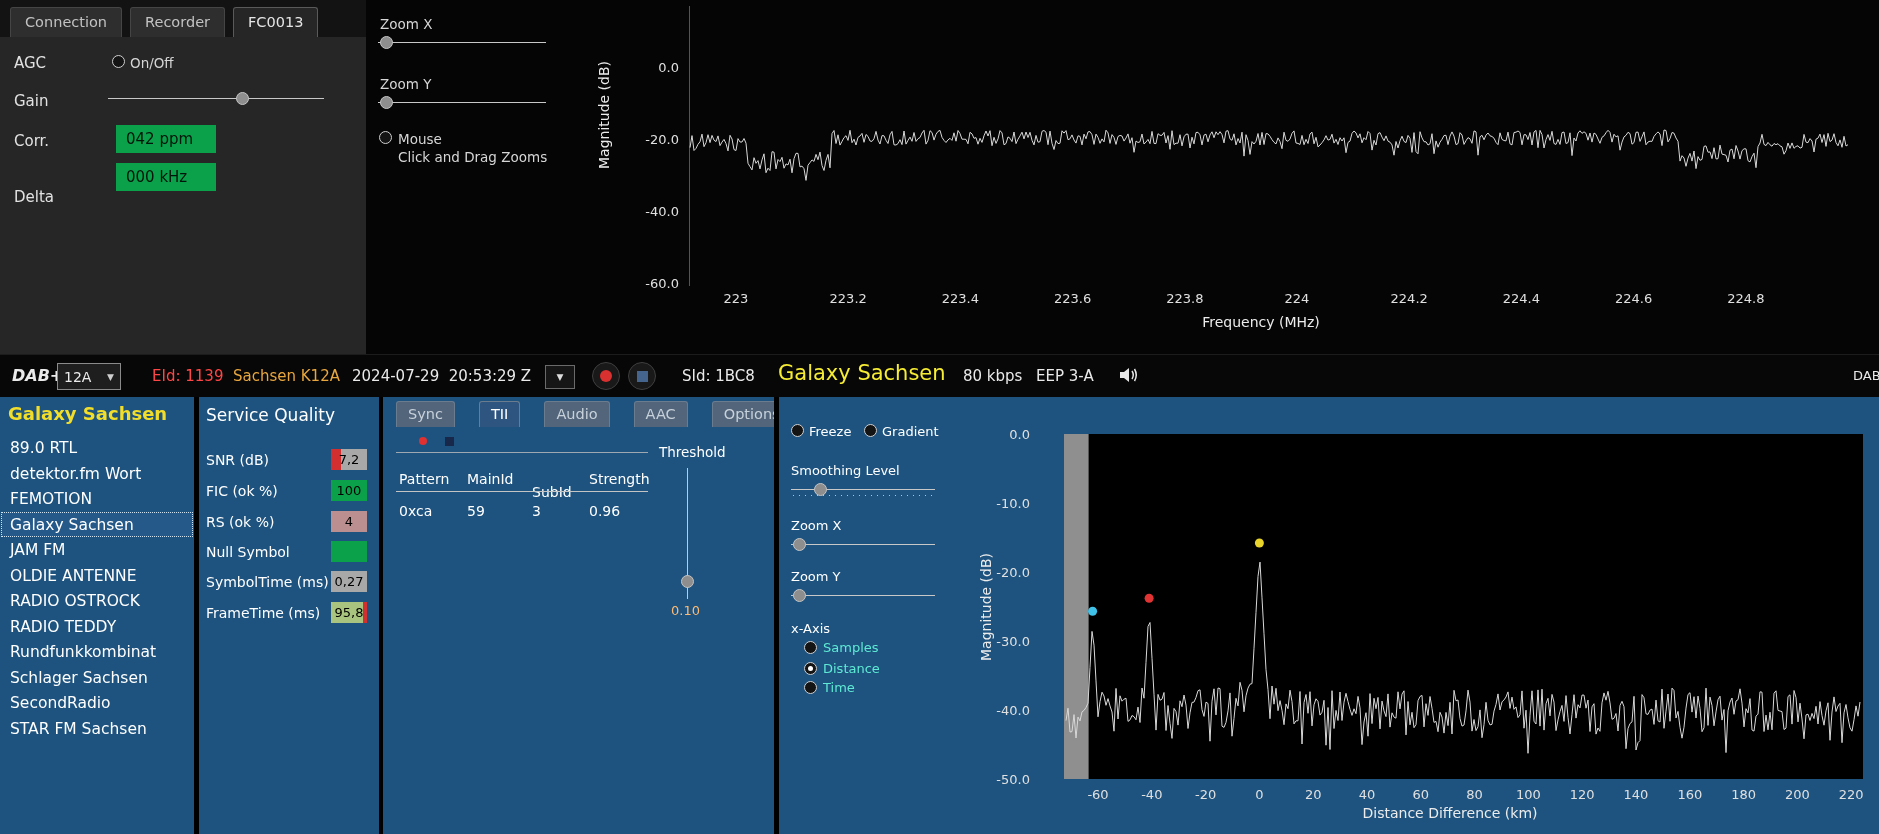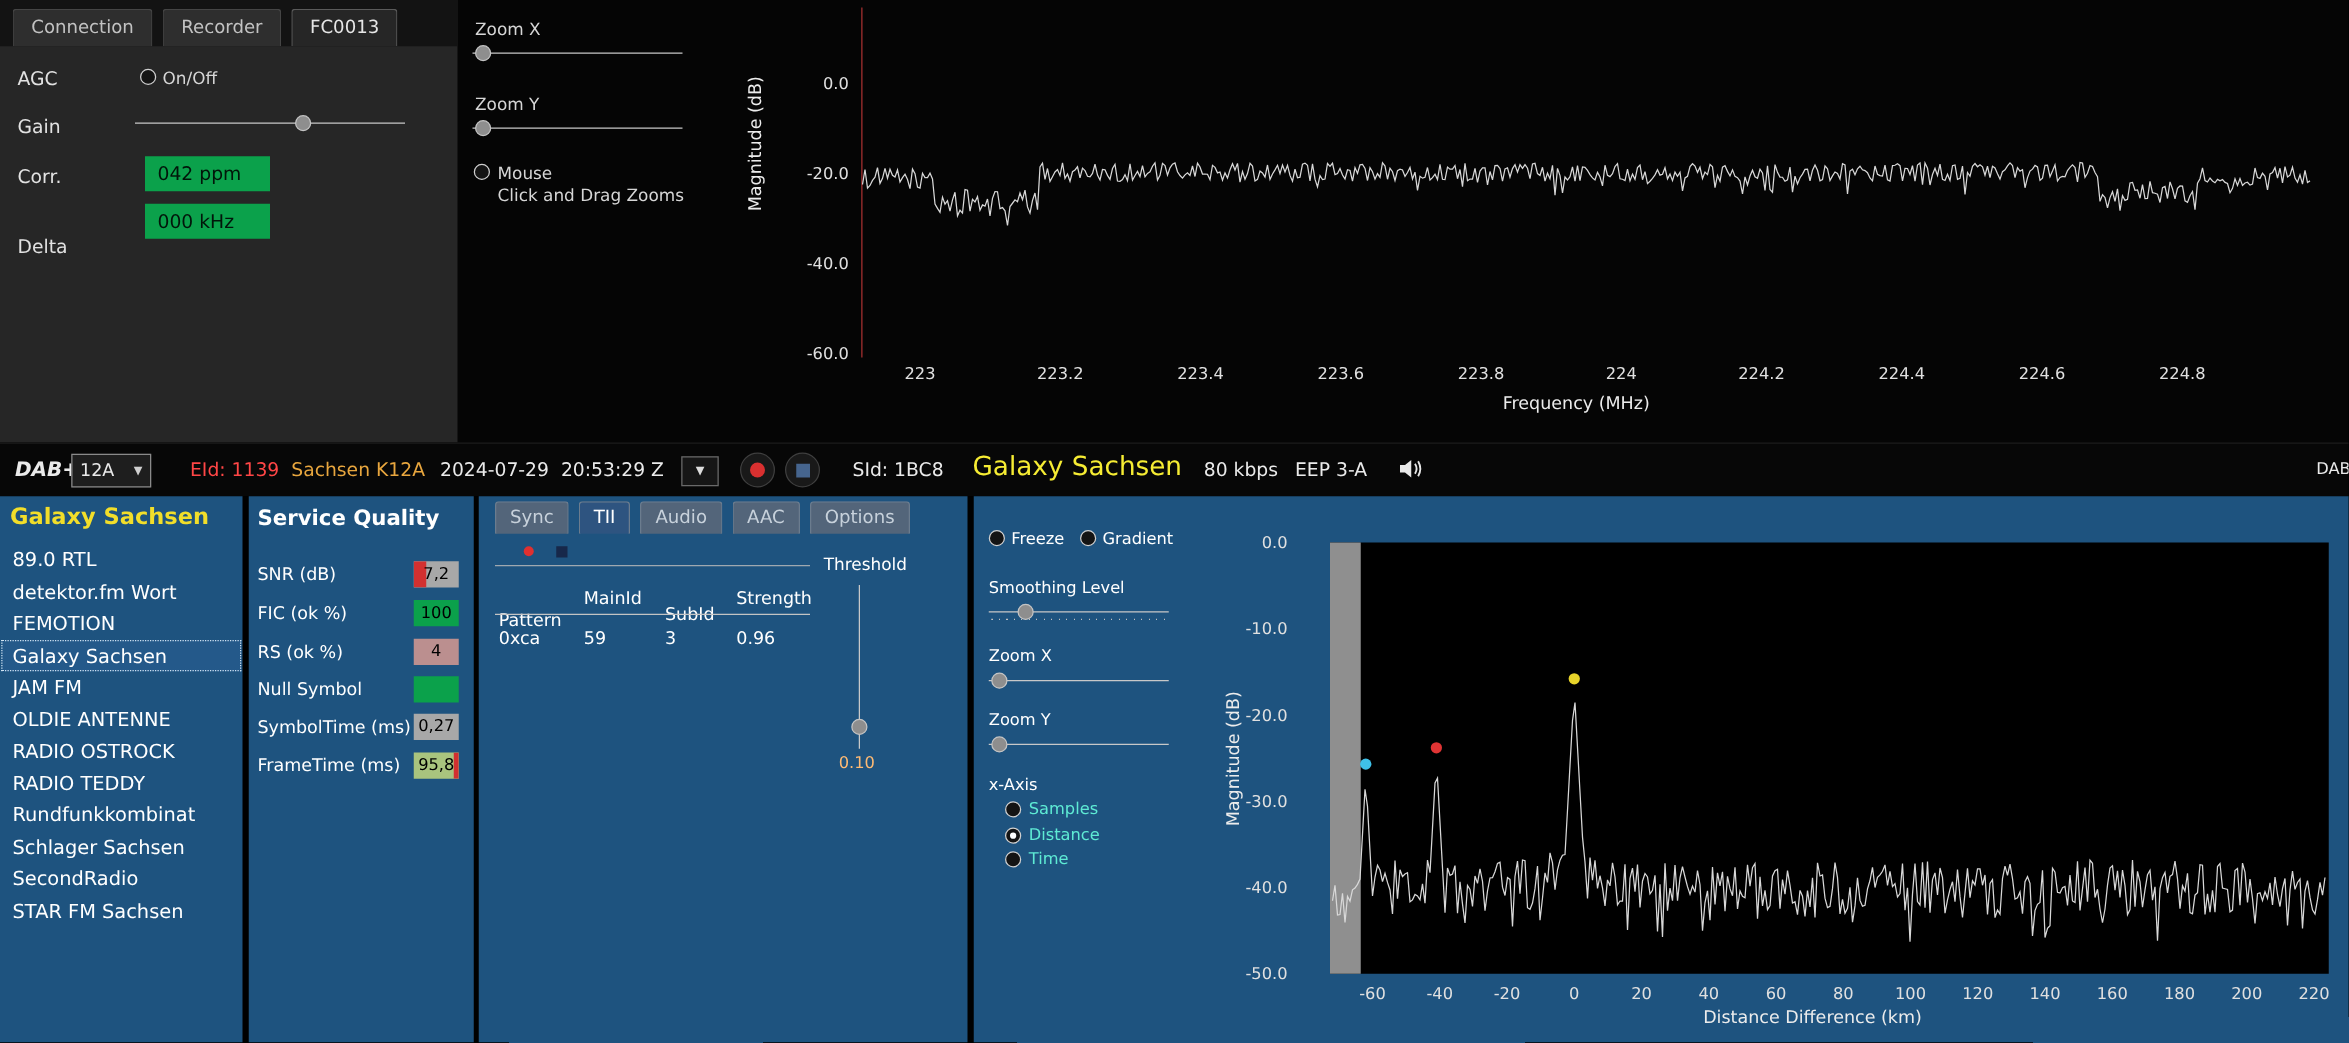--- a/index.html
+++ b/index.html
@@ -59,29 +59,29 @@
   #station-panel{left:0;width:194px}
   #sq-panel{left:199px;width:180px}
   #tii-panel{left:383px;width:391px}
   #cir-panel{left:779px;width:1100px}
 
   #station-header{position:absolute;left:8px;top:6px;color:#f2de2a;font-size:18px;font-weight:700}
   #station-items{position:absolute;left:1px;top:38px;width:192px}
   .station-item{height:25.5px;line-height:24px;padding-left:8px;color:#fff;font-size:15.5px;border:1px solid transparent;white-space:nowrap}
   .station-item.selected{border:1px dotted #cfe2f2;background:#24598a}
 
-  #sq-title{position:absolute;left:7px;top:8px;font-size:17px;font-weight:700;color:#fff}
+  #sq-title{position:absolute;left:7px;top:8px;font-size:17px;font-weight:400;color:#fff}
   .sq-row{position:absolute;left:0;width:180px;height:24px}
   .sq-label{position:absolute;left:7px;top:3px;color:#fff;font-size:14px;white-space:nowrap}
   .sq-box{position:absolute;left:132px;top:0;width:36px;height:21px;color:#000;font-size:13px;display:flex;align-items:center;justify-content:center;overflow:hidden}
   .strip-l{position:absolute;left:0;top:0;bottom:0;width:10px}
   .strip-r{position:absolute;right:0;top:0;bottom:0;width:4px}
   .sq-val{position:relative;z-index:1}
 
-  #tii-tabs{position:absolute;left:13px;top:4px;display:flex;gap:8px}
+  #tii-tabs{position:absolute;left:13px;top:4px;display:flex;gap:24px}
   .tii-tab{padding:4px 11px 5px;font-size:14.5px;background:#53657a;color:#c7d1db;border-radius:3px 3px 0 0;border:1px solid #6b7c8e;border-bottom:none;white-space:nowrap}
   .tii-tab.active{background:#2e5480;color:#fff}
   .tii-legend-dot{position:absolute;left:36px;top:40px;width:8px;height:8px;border-radius:50%;background:#e03030}
   .tii-legend-square{position:absolute;left:62px;top:40px;width:9px;height:9px;background:#17284a}
   .tii-line{position:absolute;left:13px;top:55px;width:252px;height:1px;background:#9fa8b0}
   #tii-thead{position:absolute;left:0;top:74px;width:100%;height:18px}
   .tii-th{position:absolute;top:0;color:#fff;font-size:14px}
   .tii-underline{position:absolute;left:13px;top:94px;width:252px;height:1px;background:#c4c4c4}
   #tii-tbody{position:absolute;left:0;top:106px;width:100%}
   .tii-td{position:absolute;color:#fff;font-size:14px}
@@ -266,21 +266,21 @@
           <div class="tii-tab">Sync</div>
           <div class="tii-tab active">TII</div>
           <div class="tii-tab">Audio</div>
           <div class="tii-tab">AAC</div>
           <div class="tii-tab">Options</div>
         </div>
       <span class="tii-legend-dot"></span>
       <span class="tii-legend-square"></span>
       <div class="tii-line"></div>
       <div id="tii-thead">
-          <span class="tii-th" style="left: 16px; margin-top: 18px;">Pattern</span>
+          <span class="tii-th" style="left: 16px;">Pattern</span>
           <span class="tii-th" style="left: 84px;">MainId</span>
           <span class="tii-th" style="left: 149px; margin-top: 13px;">SubId</span>
           <span class="tii-th" style="left: 206px;">Strength</span>
         </div>
       <div class="tii-underline"></div>
       <div id="tii-tbody">
           <span class="tii-td" style="left: 16px; top: 0px;">0xca</span>
           <span class="tii-td" style="left: 84px; top: 0px;">59</span>
           <span class="tii-td" style="left: 149px; top: 0px;">3</span>
           <span class="tii-td" style="left: 206px; top: 0px;">0.96</span>

